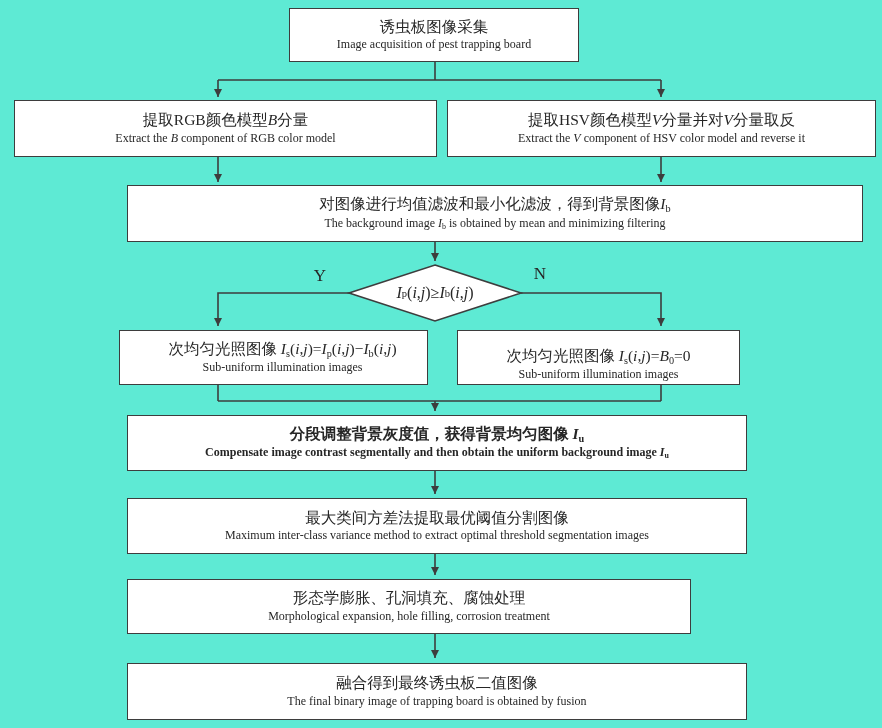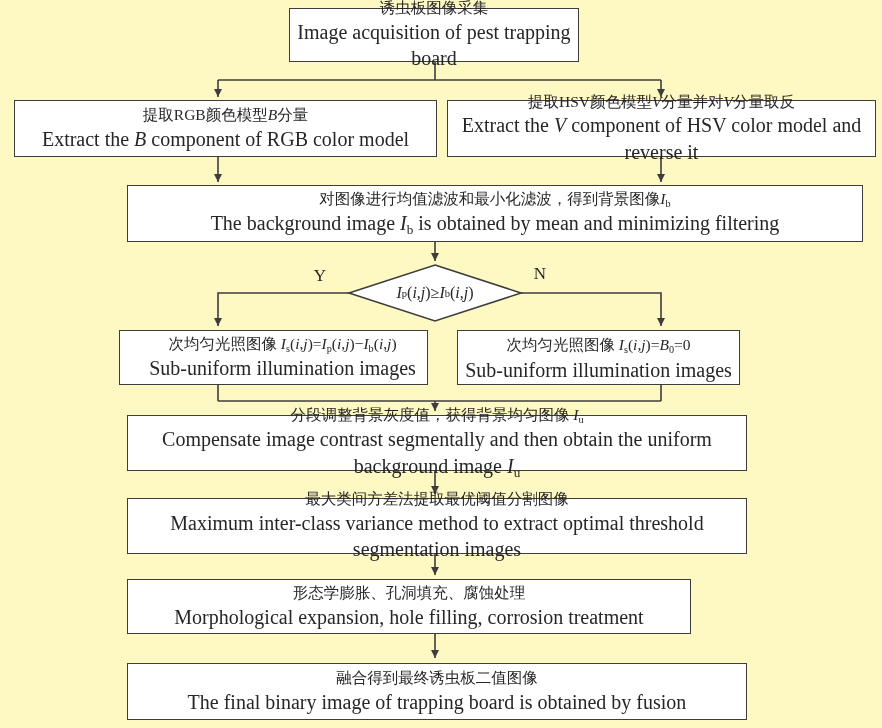--- a/index.html
+++ b/index.html
@@ -1,28 +1,28 @@
 <!DOCTYPE html>
 <html><head>
 <meta charset="utf-8">
 <style>
   html,body{margin:0;padding:0;background:#ffffff;}
   .canvas{
-    position:relative;width:882px;height:728px;background:#fef9c3;
+    position:relative;width:882px;height:728px;background:#5eead4;
     font-family:"Liberation Serif","DejaVu Serif",serif;color:#262626;
     overflow:hidden;
   }
   svg.connectors{position:absolute;left:0;top:0;}
   .box{
     position:absolute;border:1.6px solid #3d3d3d;background:#ffffff;
     display:flex;flex-direction:column;justify-content:center;align-items:center;
     text-align:center;box-sizing:border-box;padding:1px 2px;line-height:1.32;
   }
   .zh{font-size:15.5px;}
-  .en{font-size:20px;}
+  .en{font-size:12px;}
   .it{font-style:italic;}
   .sub{font-size:0.66em;vertical-align:-0.30em;}
   .yn{position:absolute;font-size:17px;width:28px;text-align:center;}
   .diamond-label{
     position:absolute;display:flex;align-items:center;justify-content:center;
     font-size:16px;background:transparent;
   }
 </style>
 </head>
 <body>
@@ -99,21 +99,21 @@
   <div class="box" style="left:119px;top:330px;width:309px;height:55px;padding-left:20px;">
     <div class="zh"><span>次均匀光照图像 </span><span class="it">I</span><span class="sub">s</span><span>(</span><span class="it">i</span><span>,</span><span class="it">j</span><span>)=</span><span class="it">I</span><span class="sub">p</span><span>(</span><span class="it">i</span><span>,</span><span class="it">j</span><span>)−</span><span class="it">I</span><span class="sub">b</span><span>(</span><span class="it">i</span><span>,</span><span class="it">j</span><span>)</span></div>
     <div class="en"><span>Sub-uniform illumination images</span></div>
   </div>
 
   <div class="box" style="left:457px;top:330px;width:283px;height:55px;justify-content:flex-end;">
     <div class="zh"><span>次均匀光照图像 </span><span class="it">I</span><span class="sub">s</span><span>(</span><span class="it">i</span><span>,</span><span class="it">j</span><span>)=</span><span class="it">B</span><span class="sub">0</span><span>=0</span></div>
     <div class="en"><span>Sub-uniform illumination images</span></div>
   </div>
 
-  <div class="box" style="left:127px;top:415px;width:620px;height:56px;">
+  <div class="box" style="left:127px;top:415px;width:620px;height:56px;font-weight:bold;">
     <div class="zh"><span>分段调整背景灰度值，获得背景均匀图像 </span><span class="it">I</span><span class="sub">u</span></div>
     <div class="en"><span>Compensate image contrast segmentally and then obtain the uniform background image </span><span class="it">I</span><span class="sub">u</span></div>
   </div>
 
   <div class="box" style="left:127px;top:498px;width:620px;height:56px;">
     <div class="zh"><span>最大类间方差法提取最优阈值分割图像</span></div>
     <div class="en"><span>Maximum inter-class variance method to extract optimal threshold segmentation images</span></div>
   </div>
 
   <div class="box" style="left:127px;top:579px;width:564px;height:55px;">

